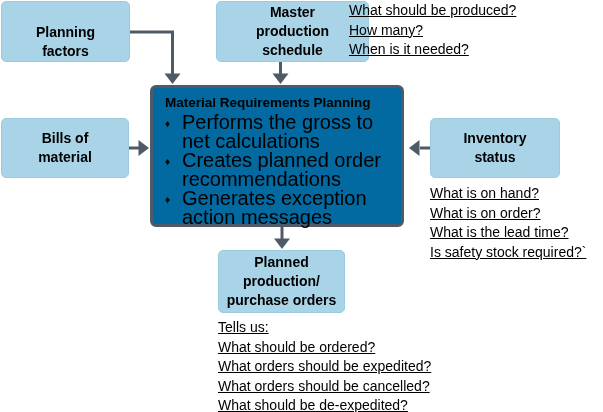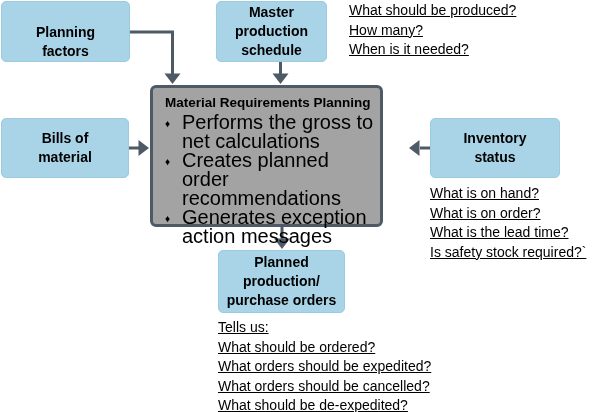--- a/index.html
+++ b/index.html
@@ -21,29 +21,29 @@
     display: flex;
     flex-direction: column;
     justify-content: center;
     align-items: center;
     text-align: center;
     font-weight: bold;
     font-size: 14px;
     line-height: 19px;
   }
   #box-planning   { left: 1px;   top: 1px;   width: 129px; height: 61px; justify-content: flex-end; }
-  #box-mps        { left: 216px; top: 1px;   width: 111px; height: 61px; }
+  #box-mps        { left: 216px; top: 1px;   width: 153px; height: 61px; }
   #box-bom        { left: 1px;   top: 118px; width: 128px; height: 60px; text-align: center; }
   #box-inventory  { left: 430px; top: 118px; width: 130px; height: 60px; }
   #box-planned    { left: 218px; top: 250px; width: 127px; height: 63px; }
   #mrp-box {
     position: absolute;
-    left: 150px; top: 85px; width: 233px; height: 142px;
+    left: 150px; top: 85px; width: 254px; height: 142px;
     box-sizing: border-box;
-    background: #a3a3a3;
+    background: #0369a1;
     border: 3px solid #4e5b66;
     border-radius: 6px;
     padding: 4px 0 0 12px;
   }
   .mrp-title {
     font-weight: bold;
     font-size: 13.5px;
     line-height: 21px;
     white-space: nowrap;
   }

